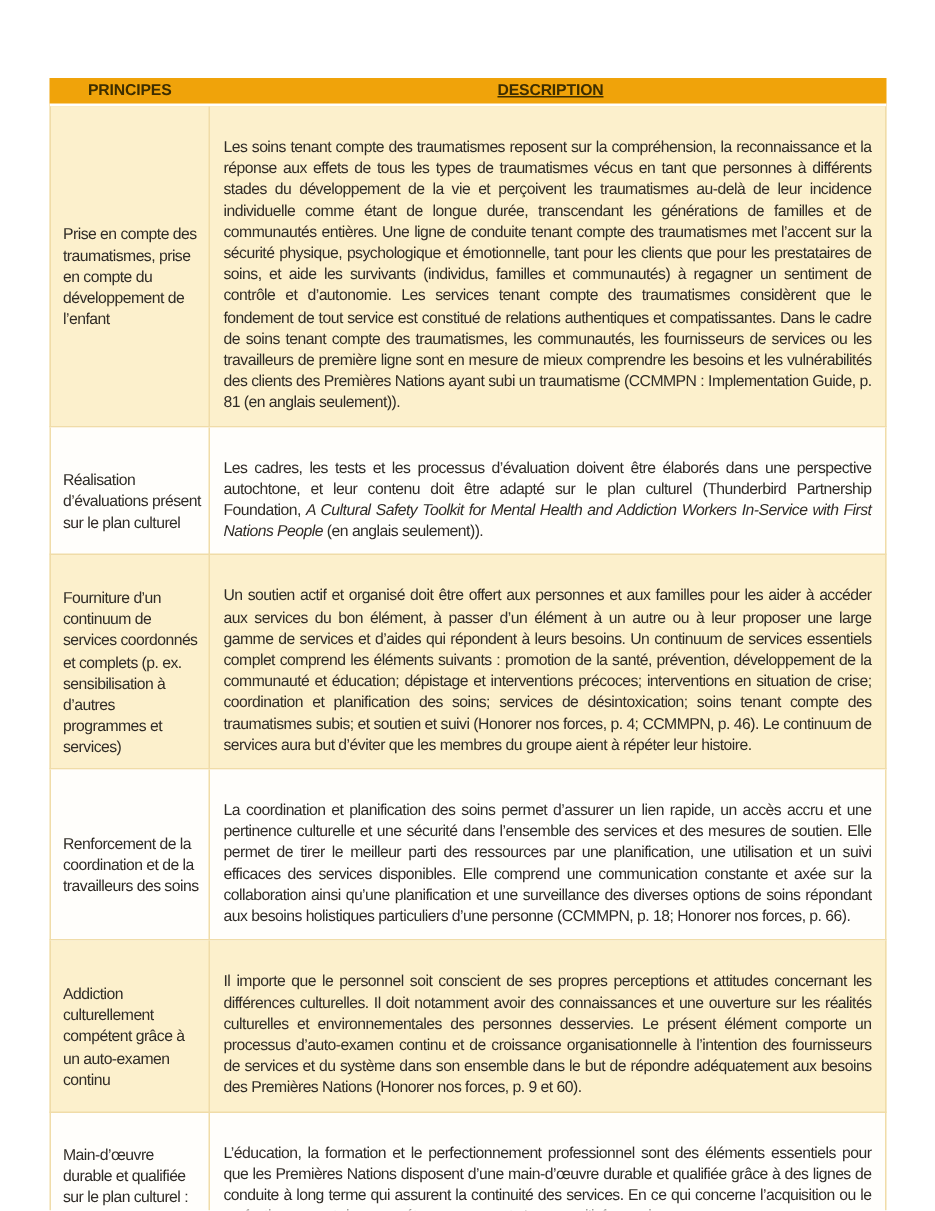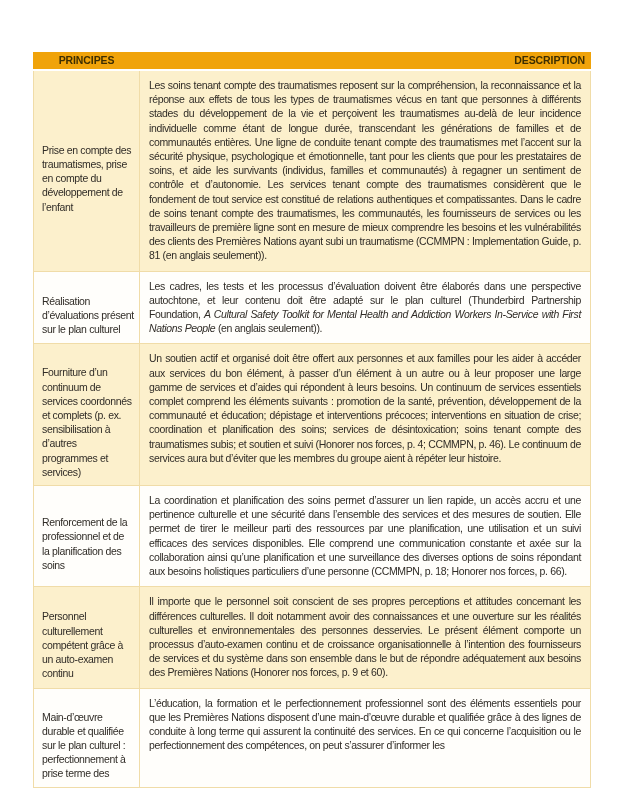--- a/index.html
+++ b/index.html
@@ -33,40 +33,40 @@
     background:var(--header-bg);
     color:var(--header-text);
     font-size:10.5px;
     font-weight:bold;
     letter-spacing:-0.1px;
     height:19px;
     padding:2px 6px 3px 6px;
     border-bottom:2px solid #ffffff;
   }
   th.col-principles{width:107px;text-align:center;}
-  th.col-description{text-align:right;padding-left:9px;}
+  th.col-description{text-align:center;padding-left:9px;text-decoration:underline;}
   td{
     font-size:10.5px;
     line-height:14.2px;
     letter-spacing:-0.35px;
     color:var(--text);
     border-bottom:1px solid var(--border);
     vertical-align:top;
   }
   td.cell-principle{
     border-left:1px solid var(--border);
     border-right:1px solid var(--border);
     vertical-align:middle;
     text-align:left;
     padding:21px 5px 6px 8px;
   }
   td.cell-description{
     border-right:1px solid var(--border);
     text-align:justify;
-    padding:7px 9px 8px 9px;
+    padding:20px 9px 8px 9px;
   }
   tr.band-cream td{background:var(--cream);}
   tr.band-white td{background:var(--white-row);}
   em{font-style:italic;}
 </style>
 </head>
 <body>
 
 <div class="page">
   <table class="principles-table">
@@ -83,25 +83,25 @@
         </tr>
         <tr class="band-white">
           <td class="cell-principle">Réalisation d’évaluations présent sur le plan culturel</td>
           <td class="cell-description"><span>Les cadres, les tests et les processus d’évaluation doivent être élaborés dans une perspective autochtone, et leur contenu doit être adapté sur le plan culturel (Thunderbird Partnership Foundation, </span><em>A Cultural Safety Toolkit for Mental Health and Addiction Workers In-Service with First Nations People</em><span> (en anglais seulement)).</span></td>
         </tr>
         <tr class="band-cream">
           <td class="cell-principle">Fourniture d’un continuum de services coordonnés et complets (p. ex. sensibilisation à d’autres programmes et services)</td>
           <td class="cell-description"><span>Un soutien actif et organisé doit être offert aux personnes et aux familles pour les aider à accéder aux services du bon élément, à passer d’un élément à un autre ou à leur proposer une large gamme de services et d’aides qui répondent à leurs besoins. Un continuum de services essentiels complet comprend les éléments suivants : promotion de la santé, prévention, développement de la communauté et éducation; dépistage et interventions précoces; interventions en situation de crise; coordination et planification des soins; services de désintoxication; soins tenant compte des traumatismes subis; et soutien et suivi (Honorer nos forces, p. 4; CCMMPN, p. 46). Le continuum de services aura but d’éviter que les membres du groupe aient à répéter leur histoire.</span></td>
         </tr>
         <tr class="band-white">
-          <td class="cell-principle">Renforcement de la professionnel et de la planification des soins</td>
+          <td class="cell-principle">Renforcement de la coordination et de la travailleurs des soins</td>
           <td class="cell-description"><span>La coordination et planification des soins permet d’assurer un lien rapide, un accès accru et une pertinence culturelle et une sécurité dans l’ensemble des services et des mesures de soutien. Elle permet de tirer le meilleur parti des ressources par une planification, une utilisation et un suivi efficaces des services disponibles. Elle comprend une communication constante et axée sur la collaboration ainsi qu’une planification et une surveillance des diverses options de soins répondant aux besoins holistiques particuliers d’une personne (CCMMPN, p. 18; Honorer nos forces, p. 66).</span></td>
         </tr>
         <tr class="band-cream">
-          <td class="cell-principle">Personnel culturellement compétent grâce à un auto-examen continu</td>
+          <td class="cell-principle">Addiction culturellement compétent grâce à un auto-examen continu</td>
           <td class="cell-description"><span>Il importe que le personnel soit conscient de ses propres perceptions et attitudes concernant les différences culturelles. Il doit notamment avoir des connaissances et une ouverture sur les réalités culturelles et environnementales des personnes desservies. Le présent élément comporte un processus d’auto-examen continu et de croissance organisationnelle à l’intention des fournisseurs de services et du système dans son ensemble dans le but de répondre adéquatement aux besoins des Premières Nations (Honorer nos forces, p. 9 et 60).</span></td>
         </tr>
         <tr class="band-white">
           <td class="cell-principle">Main-d’œuvre durable et qualifiée sur le plan culturel : perfectionnement à prise terme des</td>
           <td class="cell-description"><span>L’éducation, la formation et le perfectionnement professionnel sont des éléments essentiels pour que les Premières Nations disposent d’une main-d’œuvre durable et qualifiée grâce à des lignes de conduite à long terme qui assurent la continuité des services. En ce qui concerne l’acquisition ou le perfectionnement des compétences, on peut s’assurer d’informer les</span></td>
         </tr>
       </tbody>
   </table>
 </div>
 

